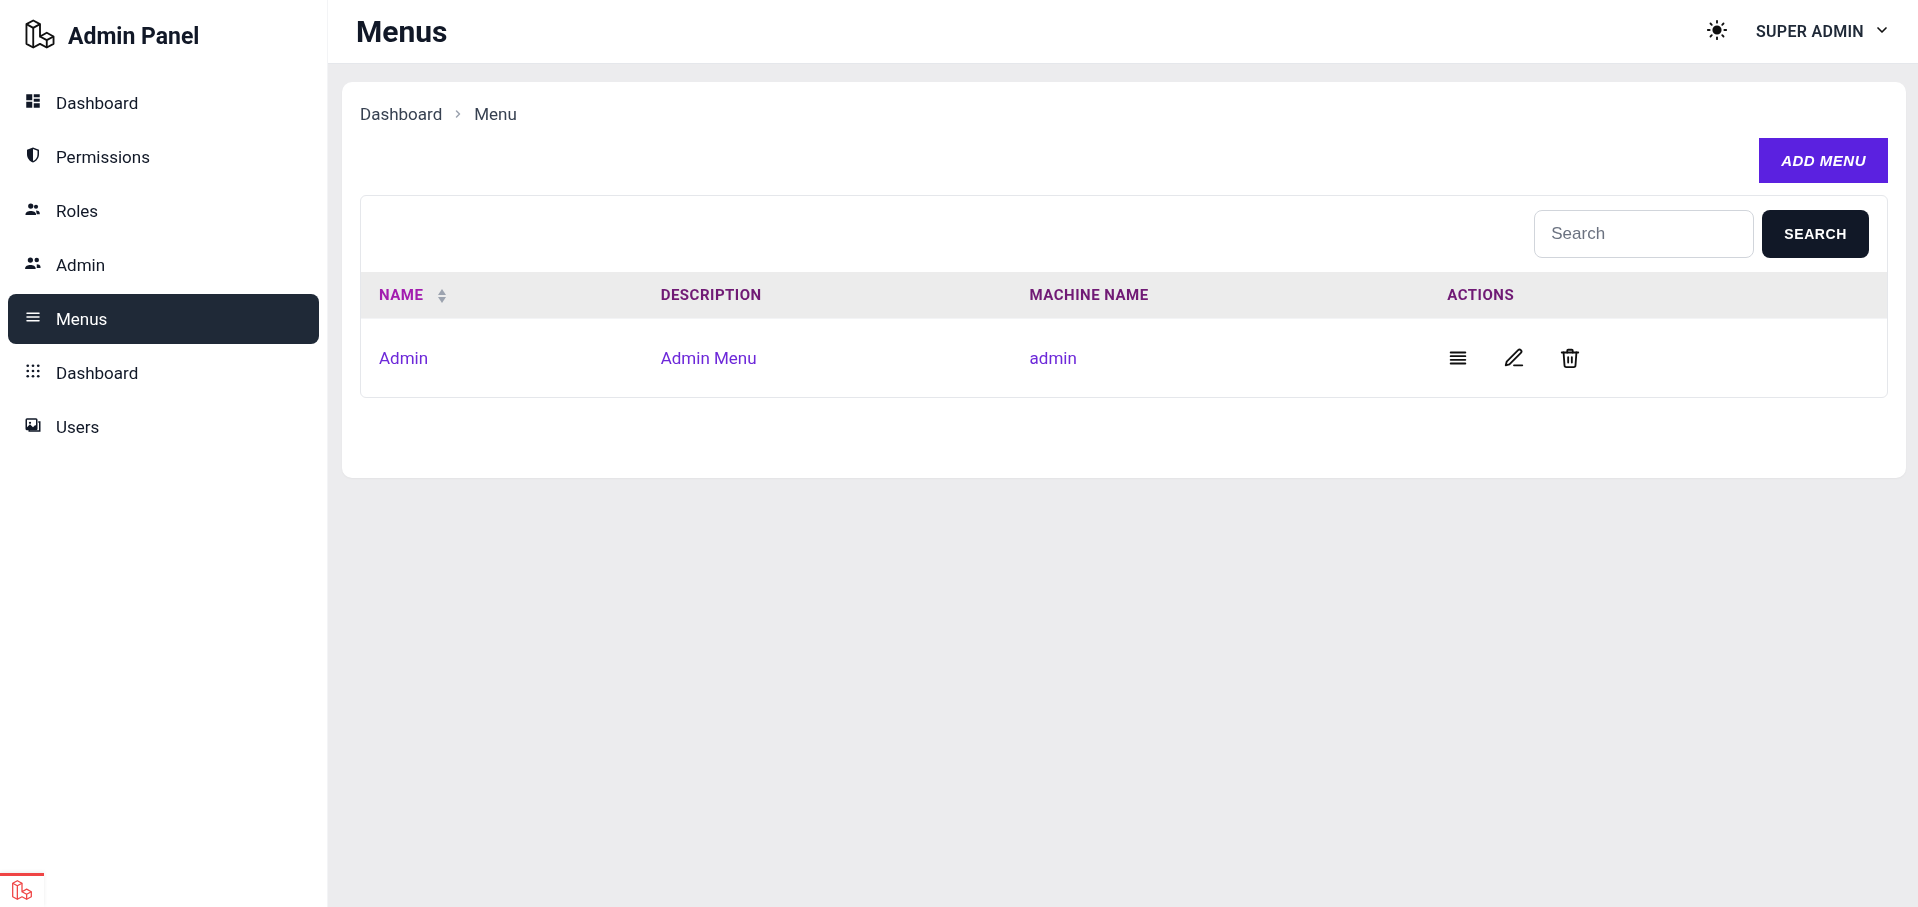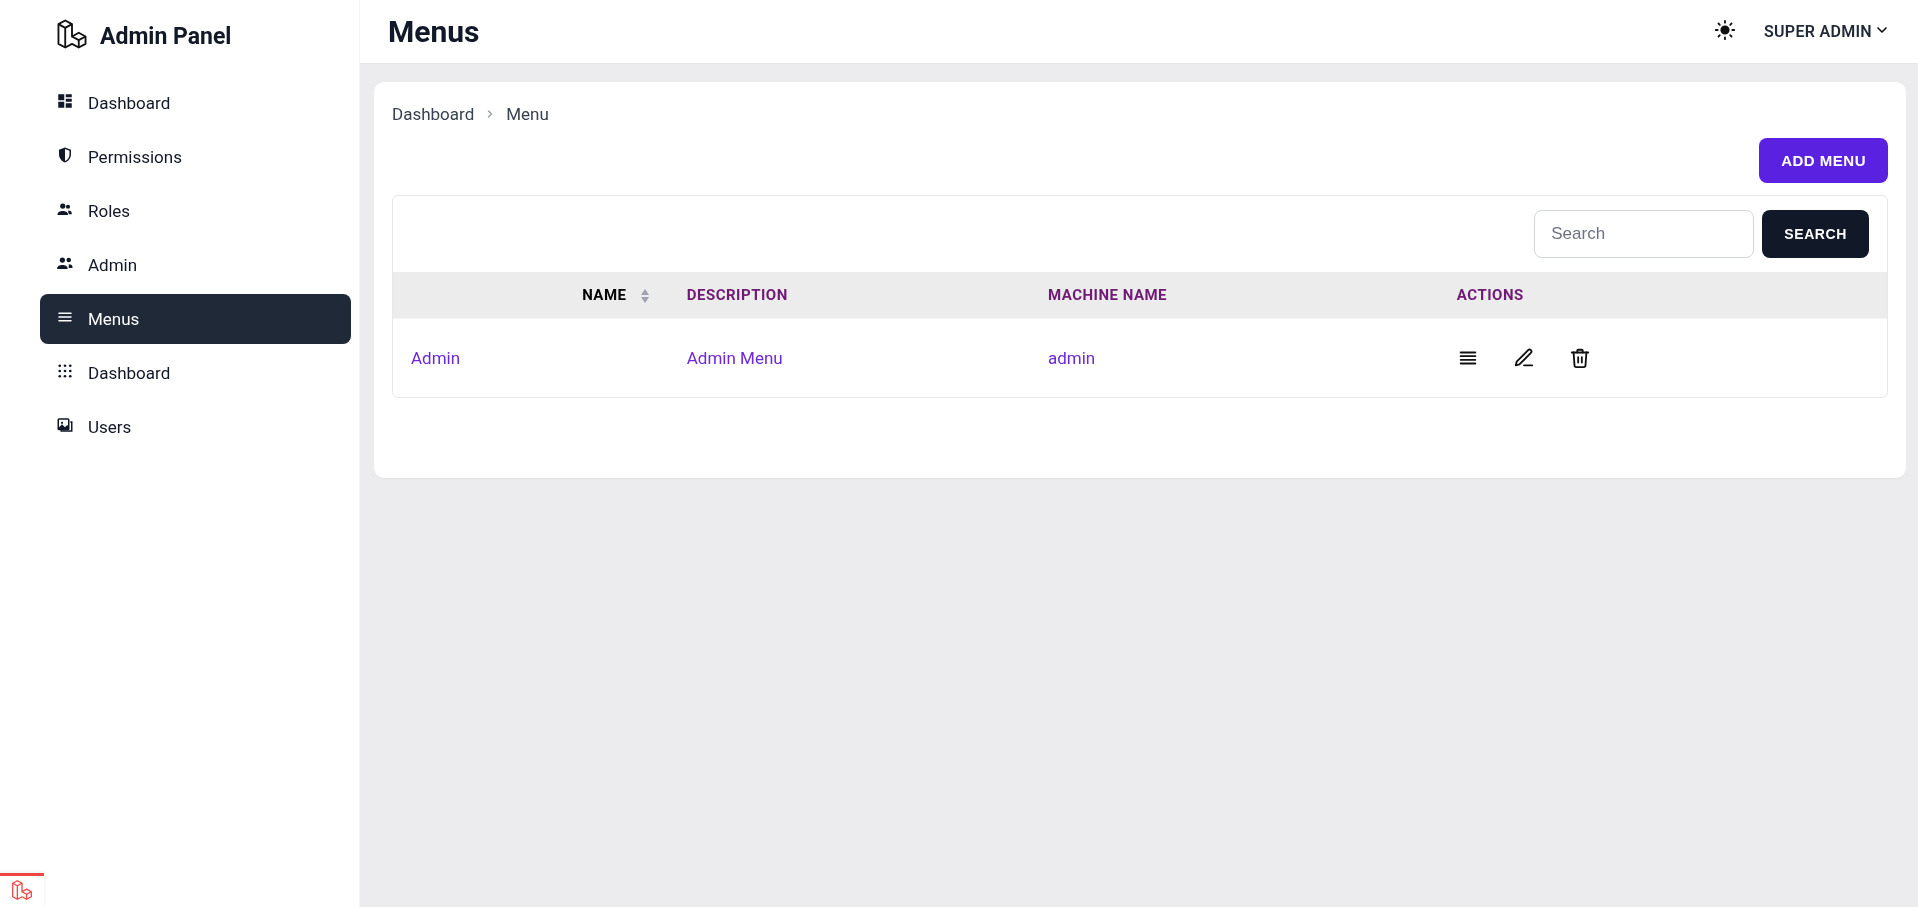--- a/index.html
+++ b/index.html
@@ -1,58 +1,58 @@
 <!DOCTYPE html>
 <html><head>
 <meta charset="utf-8">
 <style>
 * { box-sizing: border-box; margin: 0; padding: 0; }
 body { font-family: -apple-system, BlinkMacSystemFont, "Segoe UI", Roboto, sans-serif; background: #fff; color: #1f2937; }
 .app { display: flex; min-height: 100vh; }
 
 
-.sidebar { width: 328px; background: #fff; display: flex; flex-direction: column; border-right: 1px solid #f3f4f6; margin-left: 32px; }
+.sidebar { width: 328px; background: #fff; display: flex; flex-direction: column; border-right: 1px solid #f3f4f6; }
 .brand { display: flex; align-items: center; gap: 12px; padding: 18px 24px 24px; }
 .brand svg { width: 32px; height: 32px; }
 .brand-text { font-size: 23px; font-weight: 700; color: #111827; }
 .nav { display: flex; flex-direction: column; gap: 4px; padding: 0 8px; }
 .nav-item { display: flex; align-items: center; gap: 14px; padding: 14px 16px; border-radius: 8px; color: #111827; font-size: 17px; cursor: pointer; }
 .nav-item.active { background: #1f2937; color: #fff; }
 .nav-item svg { width: 18px; height: 18px; flex-shrink: 0; }
 .corner-badge { position: fixed; left: 0; bottom: 0; width: 44px; height: 34px; background: #fff; border-top: 3px solid #ef4444; display: flex; align-items: center; justify-content: center; box-shadow: 0 -1px 4px rgba(0,0,0,0.08); }
 .corner-badge svg { width: 22px; height: 22px; }
 
 
 .main { flex: 1; display: flex; flex-direction: column; }
 .topbar { display: flex; align-items: center; justify-content: space-between; padding: 14px 28px; border-bottom: 1px solid #e5e7eb; background: #fff; }
 .page-title { font-size: 30px; font-weight: 700; color: #111827; }
 .topbar-right { display: flex; align-items: center; gap: 28px; }
 .theme-toggle { cursor: pointer; display: flex; }
 .theme-toggle svg { width: 22px; height: 22px; }
-.user-menu { display: flex; align-items: center; gap: 2px; cursor: pointer; font-weight: 600; letter-spacing: 0.3px; font-size: 16px; }
+.user-menu { display: flex; align-items: center; gap: 10px; cursor: pointer; font-weight: 600; letter-spacing: 0.3px; font-size: 16px; }
 .user-menu svg { width: 16px; height: 16px; }
 
 .content { flex: 1; background: #ececee; padding: 18px 12px 18px 14px; }
 .card { background: #fff; border-radius: 10px; padding: 22px 18px 80px; box-shadow: 0 1px 2px rgba(0,0,0,0.04); }
 .breadcrumb { display: flex; align-items: center; gap: 10px; font-size: 17px; color: #374151; margin-bottom: 14px; }
 .breadcrumb .sep svg { width: 12px; height: 12px; }
 .breadcrumb a { color: #374151; text-decoration: none; cursor: pointer; }
 
 .topactions { display: flex; justify-content: flex-end; margin-bottom: 12px; }
-.btn-primary { background: #5b21e0; color: #fff; border: none; border-radius: 8px; padding: 14px 22px; font-weight: 700; letter-spacing: 0.5px; font-size: 15px; cursor: pointer; }
+.btn-primary { background: #5b21e0; color: #fff; border: none; border-radius: 0; padding: 14px 22px; font-weight: 700; letter-spacing: 0.5px; font-size: 15px; cursor: pointer; font-style: italic; }
 
 .table-wrap { border: 1px solid #e5e7eb; border-radius: 6px; overflow: hidden; }
 .table-toolbar { display: flex; justify-content: flex-end; gap: 8px; padding: 14px 18px; }
 .search-input { height: 48px; width: 220px; border: 1px solid #d1d5db; border-radius: 8px; padding: 0 16px; font-size: 17px; color: #374151; outline: none; }
 .search-input::placeholder { color: #6b7280; }
 .btn-dark { background: #111827; color: #fff; border: none; border-radius: 8px; padding: 0 22px; height: 48px; font-weight: 700; letter-spacing: 0.6px; font-size: 14px; cursor: pointer; }
 
 table { width: 100%; border-collapse: collapse; }
 thead th { background: #ececec; text-align: left; padding: 14px 18px; font-size: 15px; font-weight: 700; letter-spacing: 0.5px; color: #701a75; }
-thead th.sortable { color: #000000; text-align: right; }
+thead th.sortable { color: #a21caf; }
 .sort-icons { display: inline-flex; flex-direction: column; vertical-align: middle; margin-left: 8px; gap: 0; }
 .sort-icons svg { width: 12px; height: 8px; }
 tbody td { padding: 28px 18px; font-size: 17px; color: #6d28d9; border-top: 1px solid #f3f4f6; }
 .row-actions { display: flex; gap: 34px; align-items: center; }
 .row-actions span { cursor: pointer; display: flex; }
 .row-actions svg { width: 22px; height: 22px; }
 </style>
 </head>
 <body>
 

